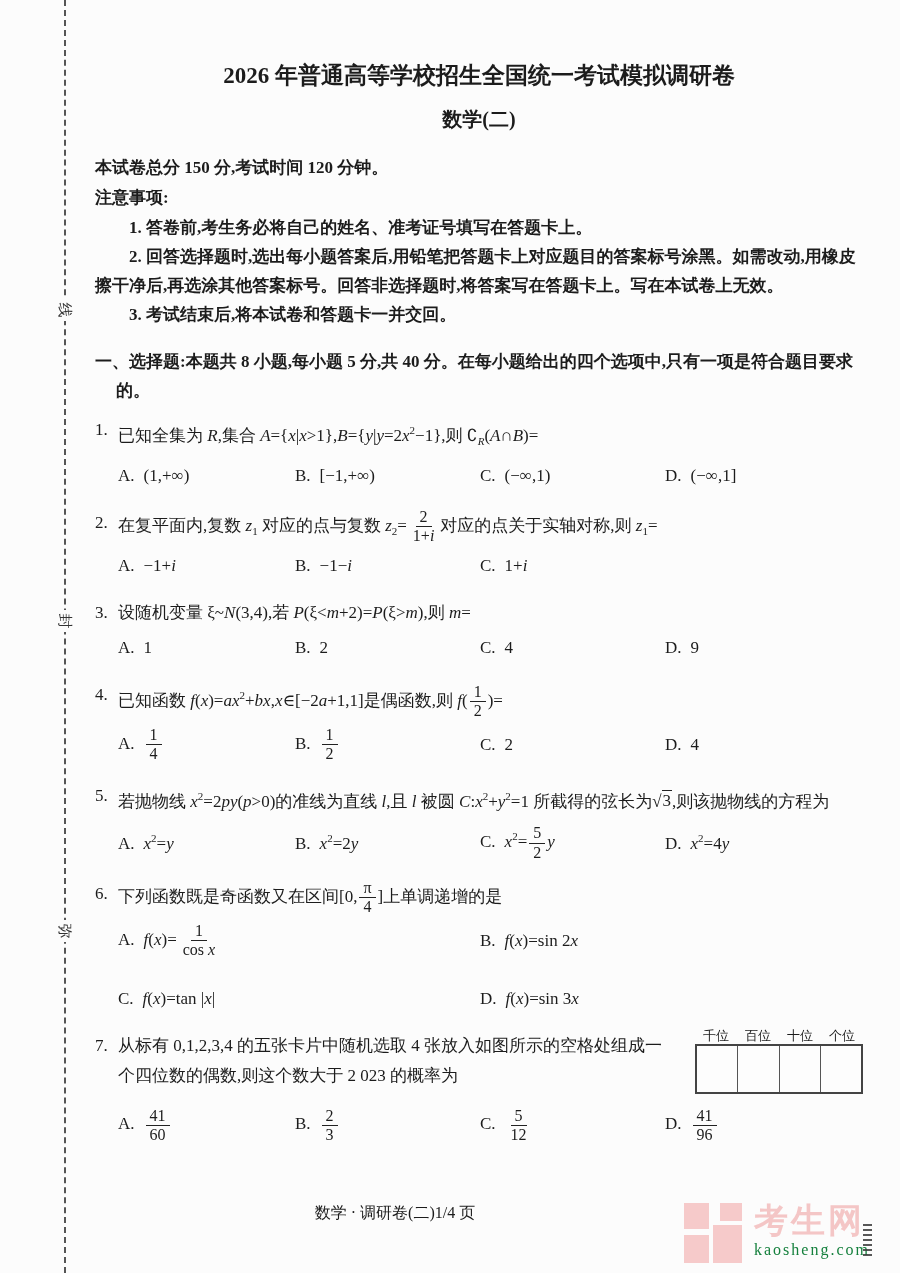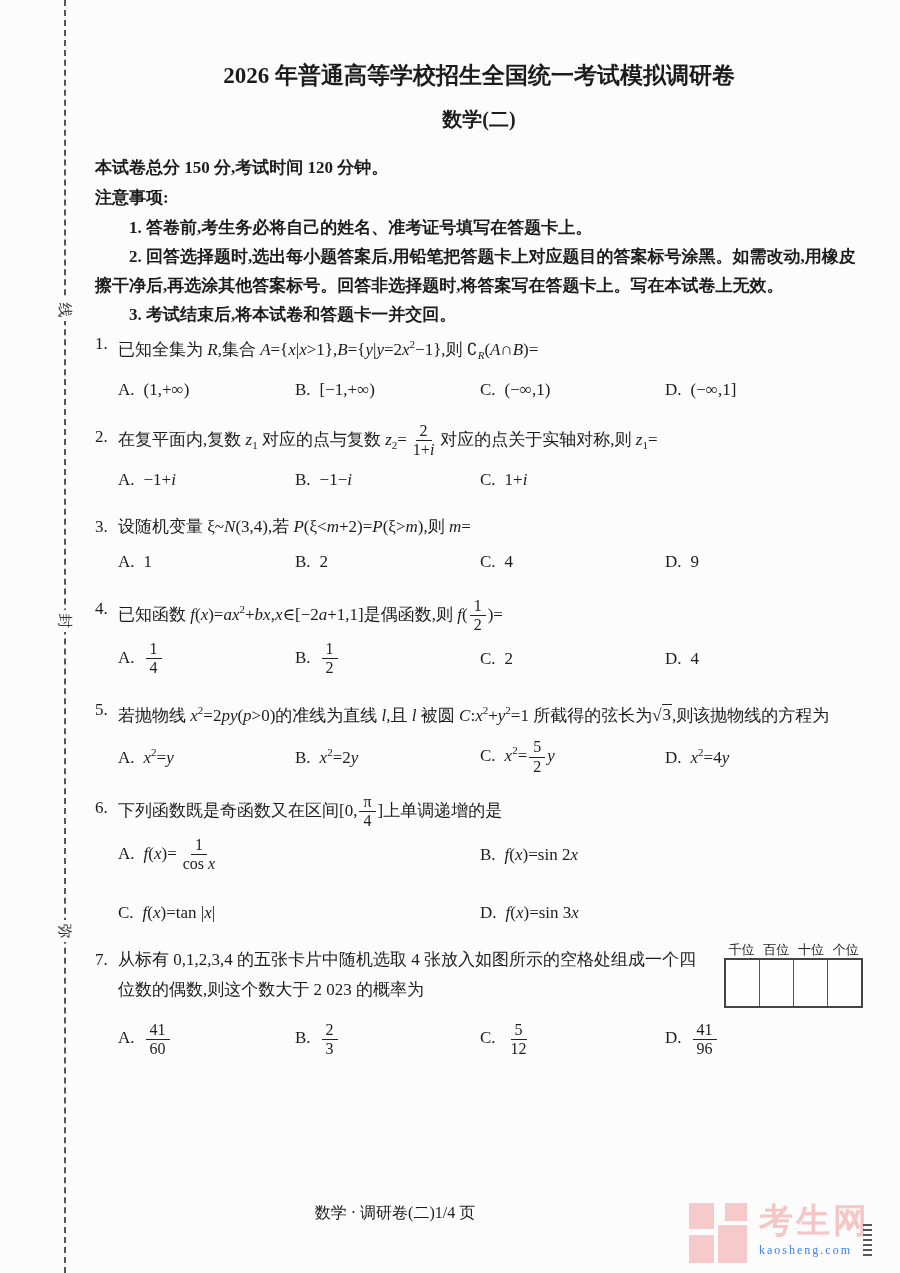--- a/index.html
+++ b/index.html
@@ -37,41 +37,41 @@
   .opt{white-space:nowrap;}
   
   i{font-family:"Liberation Serif","DejaVu Serif",serif;}
   sub,sup{font-size:11px;}
   .frac{display:inline-flex;flex-direction:column;align-items:center;
     vertical-align:middle;line-height:1.15;font-size:16px;margin:0 2px;}
   .frac .fn{padding:0 4px;border-bottom:1px solid #222;}
   .frac .fd{padding:0 4px;}
   .sqrt .rad{border-top:1px solid #222;padding:0 1px;}
   
-  .digit-diagram{float:right;width:139px;margin:-4px 0 8px 20px;}
+  .digit-diagram{float:right;width:168px;margin:-4px 0 8px 20px;}
   .dd-labels{display:flex;font-size:13px;line-height:17px;}
   .dd-labels span{flex:1;text-align:center;}
   .dd-cells{display:flex;border:2px solid #444;height:46px;background:#fdfdfd;}
   .dd-cells .dd-cell{flex:1;border-left:1px solid #555;}
   .dd-cells .dd-cell:first-child{border-left:none;}
   
   .footer{position:absolute;left:95px;top:1203px;width:600px;
     display:flex;justify-content:center;font-size:16px;}
   
   .watermark{position:absolute;right:30px;top:1203px;display:flex;
     align-items:flex-start;gap:12px;}
   .wm-logo{position:relative;width:58px;height:60px;flex:none;}
   .wm-logo div{position:absolute;background:#f6caca;}
   .wm-b1{left:0;top:0;width:25px;height:26px;}
   .wm-b2{left:0;top:32px;width:25px;height:28px;}
   .wm-b3{left:36px;top:0;width:22px;height:18px;}
   .wm-b4{left:29px;top:22px;width:29px;height:38px;}
   .wm-name{font-size:34px;font-weight:bold;color:#f4c6c6;line-height:36px;
     letter-spacing:3px;white-space:nowrap;}
-  .wm-domain{font-size:12px;color:#3b82f6;letter-spacing:2px;line-height:22px;}
+  .wm-domain{font-size:16px;color:#15803d;letter-spacing:2px;line-height:22px;}
   
   .edge-stamp{position:absolute;right:28px;top:1224px;width:9px;height:34px;
     background:repeating-linear-gradient(180deg,#3a3a3a 0 2px,transparent 2px 5px);
     opacity:.85;}
 </style>
 </head>
 <body>
 
 <div class="binding-edge">
   <span class="bchar" style="top:297px">线</span>
@@ -80,20 +80,21 @@
 </div>
 
 <div class="content">
   <h1 class="title">2026 年普通高等学校招生全国统一考试模拟调研卷</h1>
   <h2 class="subtitle">数学(二)</h2>
   <p class="exam-info">本试卷总分 150 分,考试时间 120 分钟。</p>
   <p class="notes-heading">注意事项:</p>
   <p class="note">1. 答卷前,考生务必将自己的姓名、准考证号填写在答题卡上。</p>
   <p class="note">2. 回答选择题时,选出每小题答案后,用铅笔把答题卡上对应题目的答案标号涂黑。如需改动,用橡皮擦干净后,再选涂其他答案标号。回答非选择题时,将答案写在答题卡上。写在本试卷上无效。</p>
   <p class="note">3. 考试结束后,将本试卷和答题卡一并交回。</p>
+  <p class="section-heading">一、选择题:本题共 8 小题,每小题 5 分,共 40 分。在每小题给出的四个选项中,只有一项是符合题目要求的。</p>
   <div id="questions">
   <div class="question">
     <div class="q-line">
       <span class="q-num">1.</span>
       <div class="q-stem">已知全集为 <i>R</i>,集合 <i>A</i>={<i>x</i>|<i>x</i>&gt;1},<i>B</i>={<i>y</i>|<i>y</i>=2<i>x</i><sup>2</sup>−1},则 ∁<sub><i>R</i></sub>(<i>A</i>∩<i>B</i>)=</div>
     </div>
     <div class="options cols-4">
           <span class="opt"><span class="opt-label">A.</span><span class="opt-text">(1,+∞)</span></span>
           <span class="opt"><span class="opt-label">B.</span><span class="opt-text">[−1,+∞)</span></span>
           <span class="opt"><span class="opt-label">C.</span><span class="opt-text">(−∞,1)</span></span>

